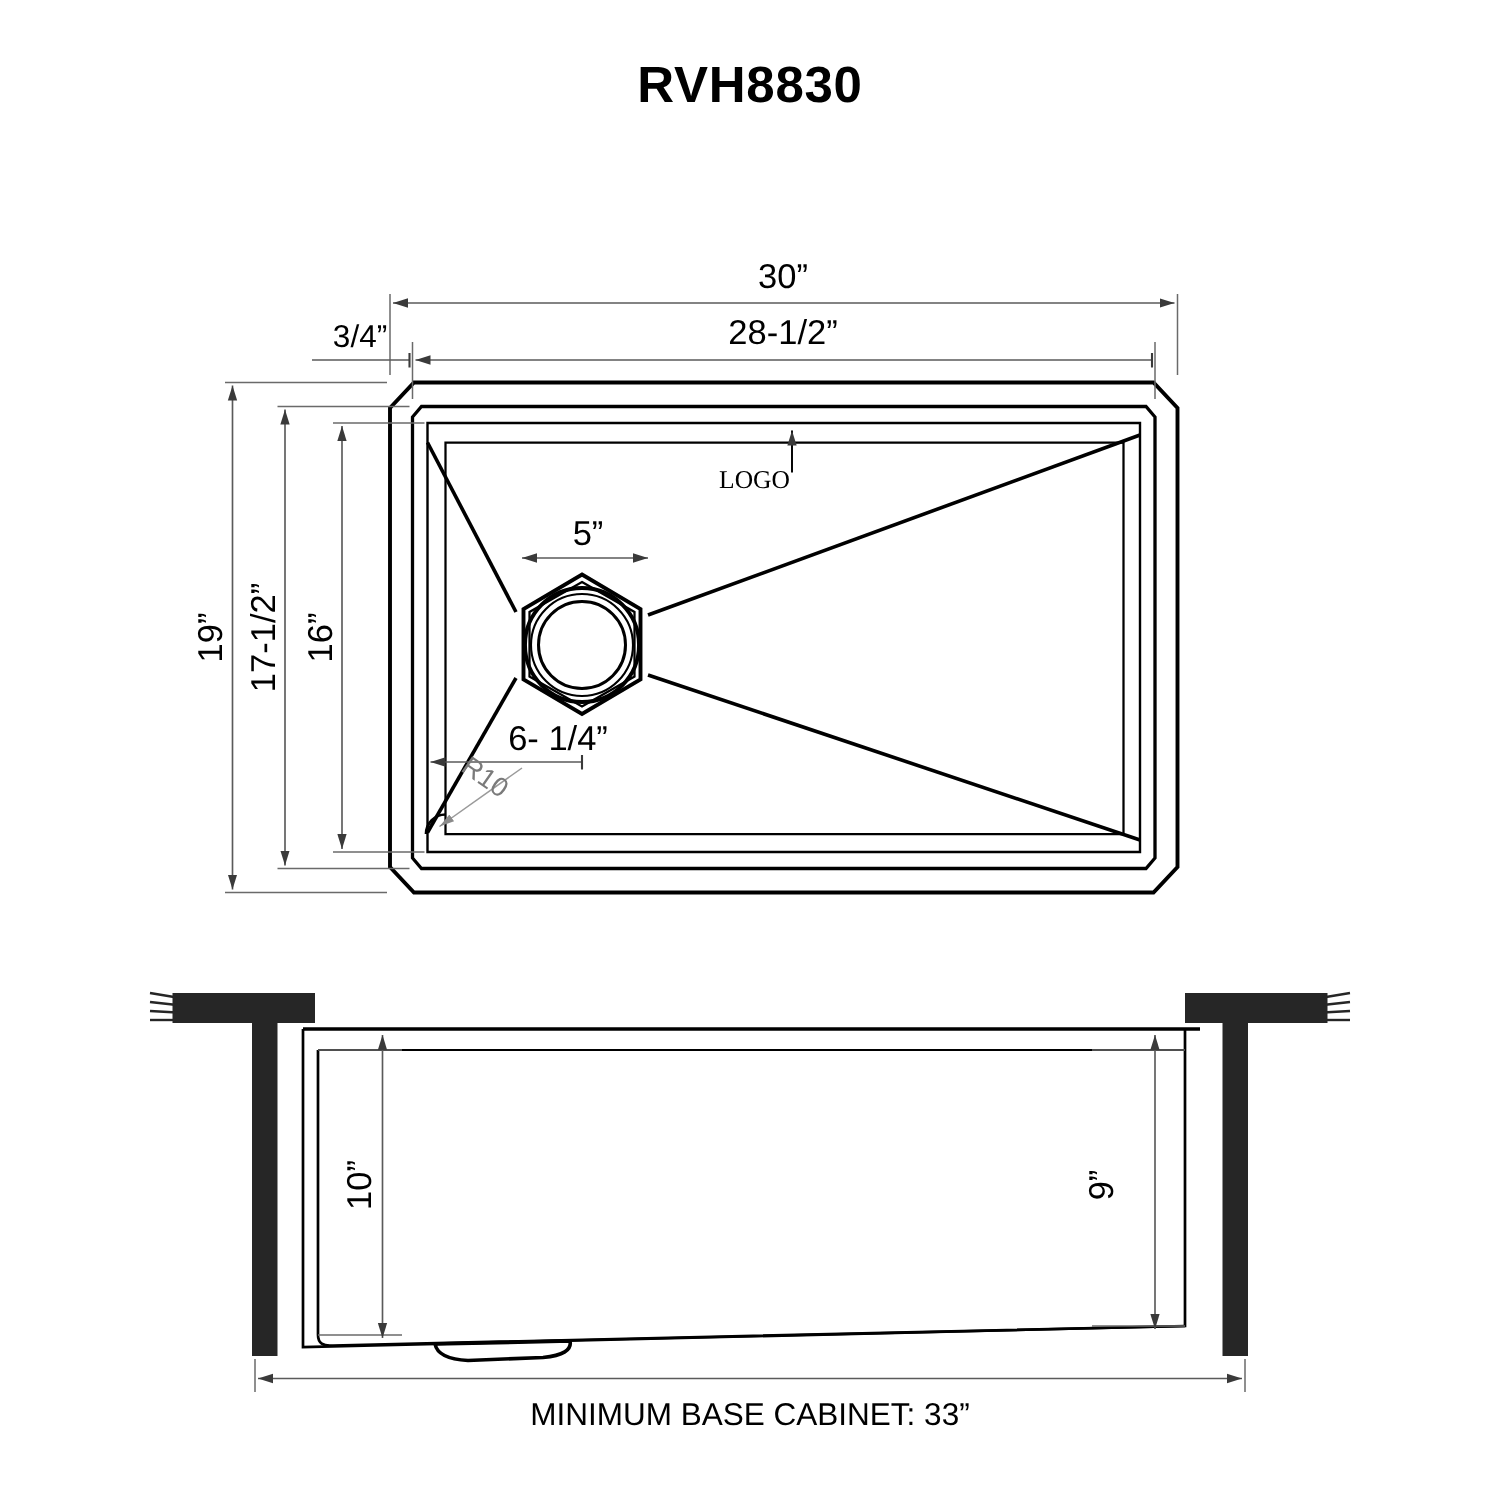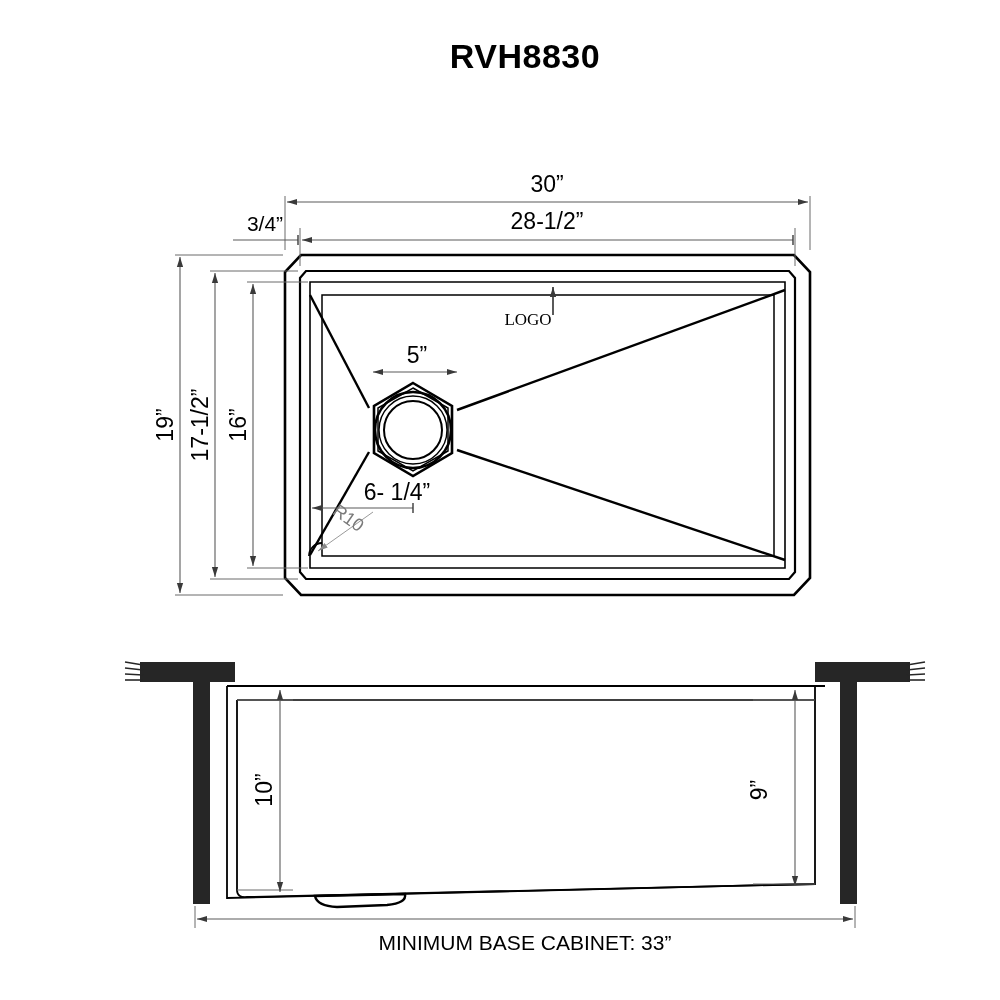--- a/index.html
+++ b/index.html
@@ -14,21 +14,20 @@
     font-family: "Liberation Sans", sans-serif;
     color: #000000;
     position: relative;
     overflow: hidden;
   }
   #sheet {
     position: absolute;
     left: 0; top: 0;
     width: 860px;
     height: 1000px;
-    margin-left: 25px;
   }
   svg text {
     font-family: "Liberation Sans", sans-serif;
     fill: #000000;
   }
   .dim-text {
     font-size: 23px;
   }
   .dim-text-sm {
     font-size: 21px;

